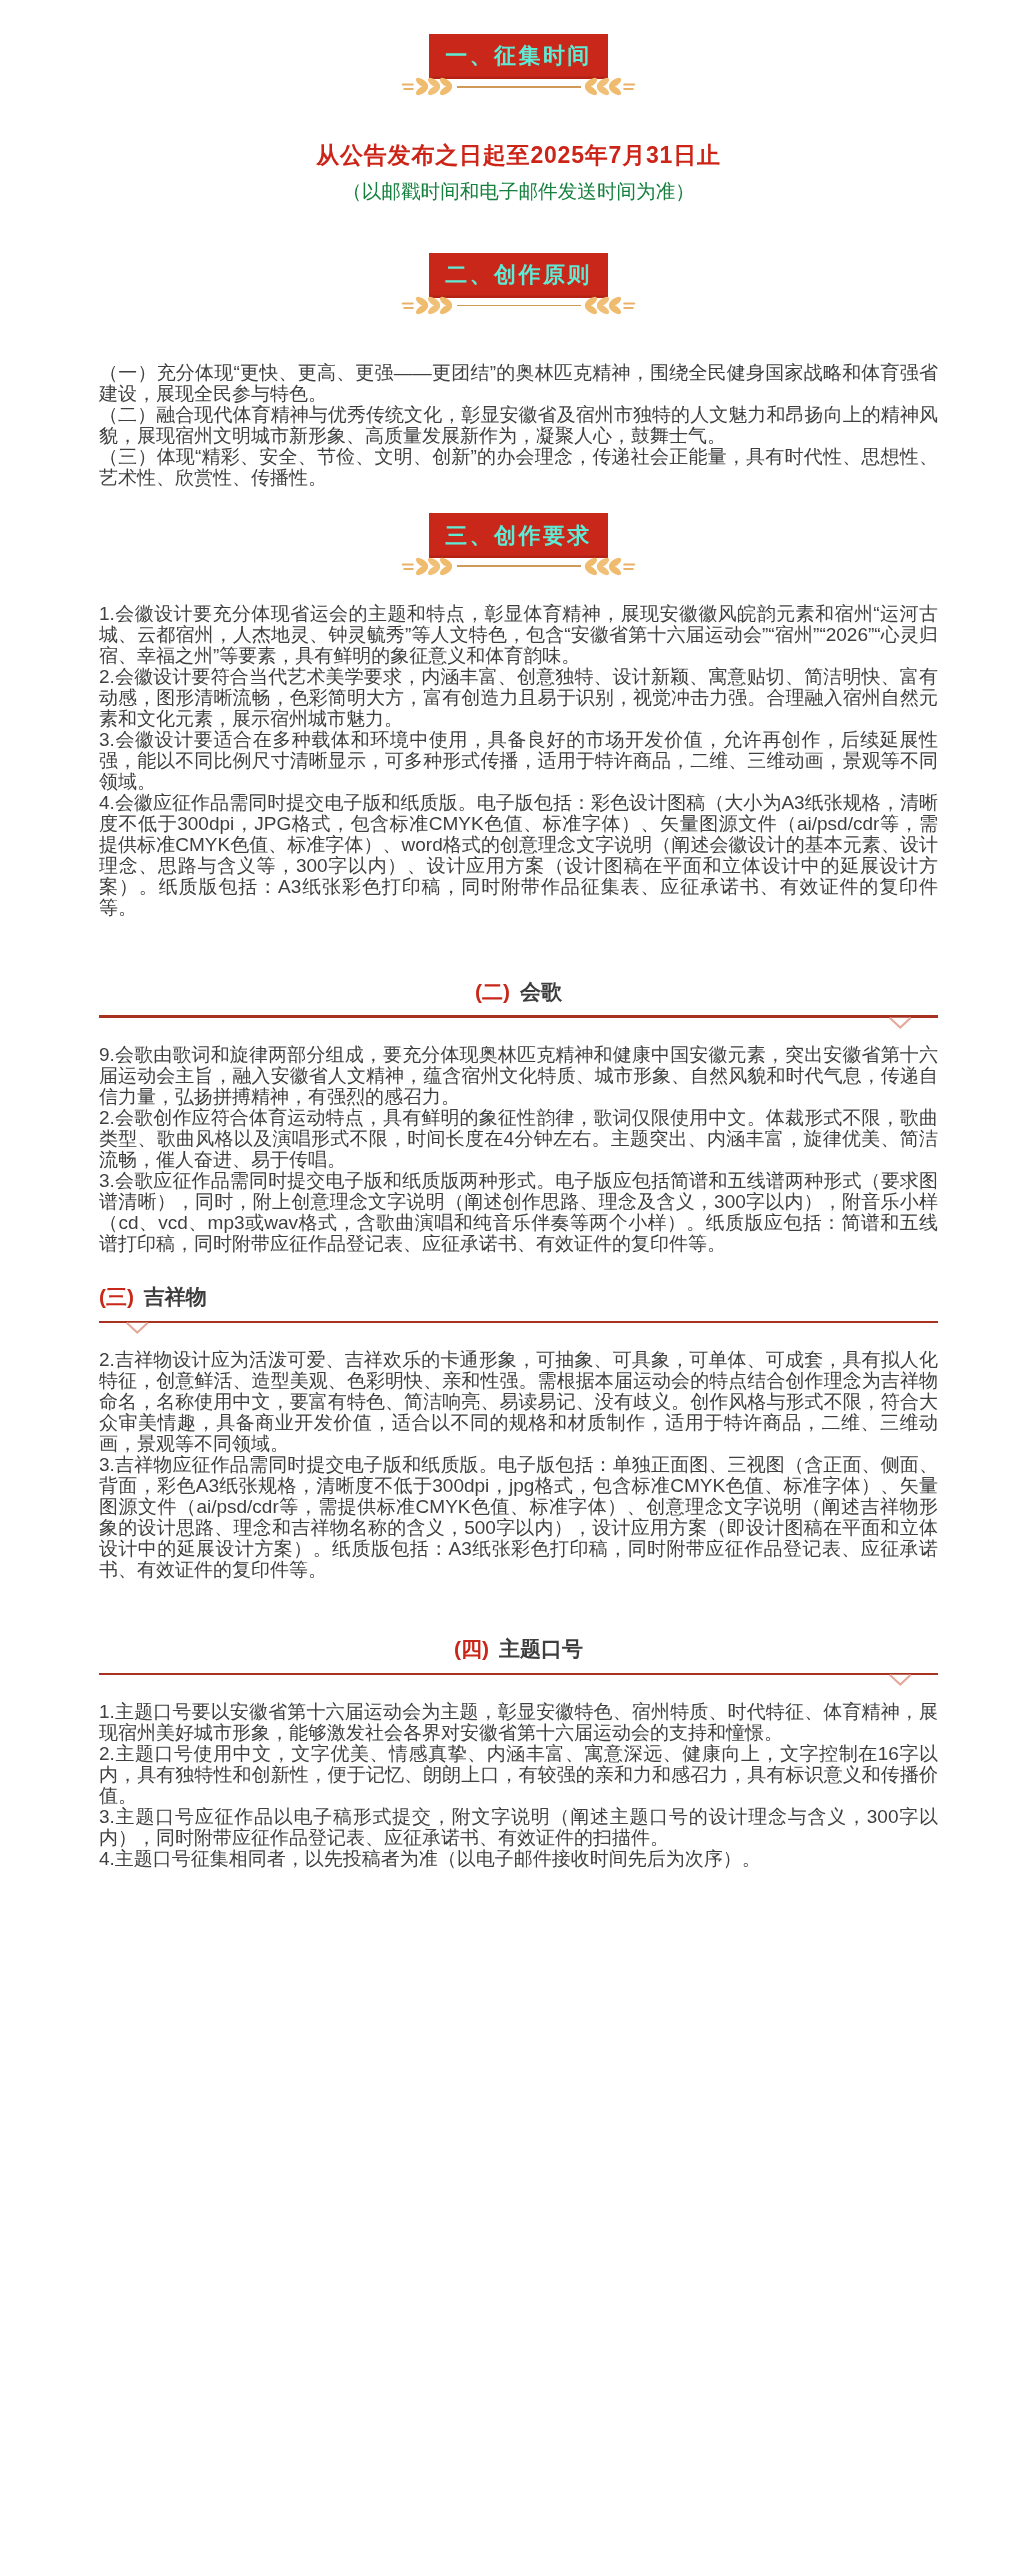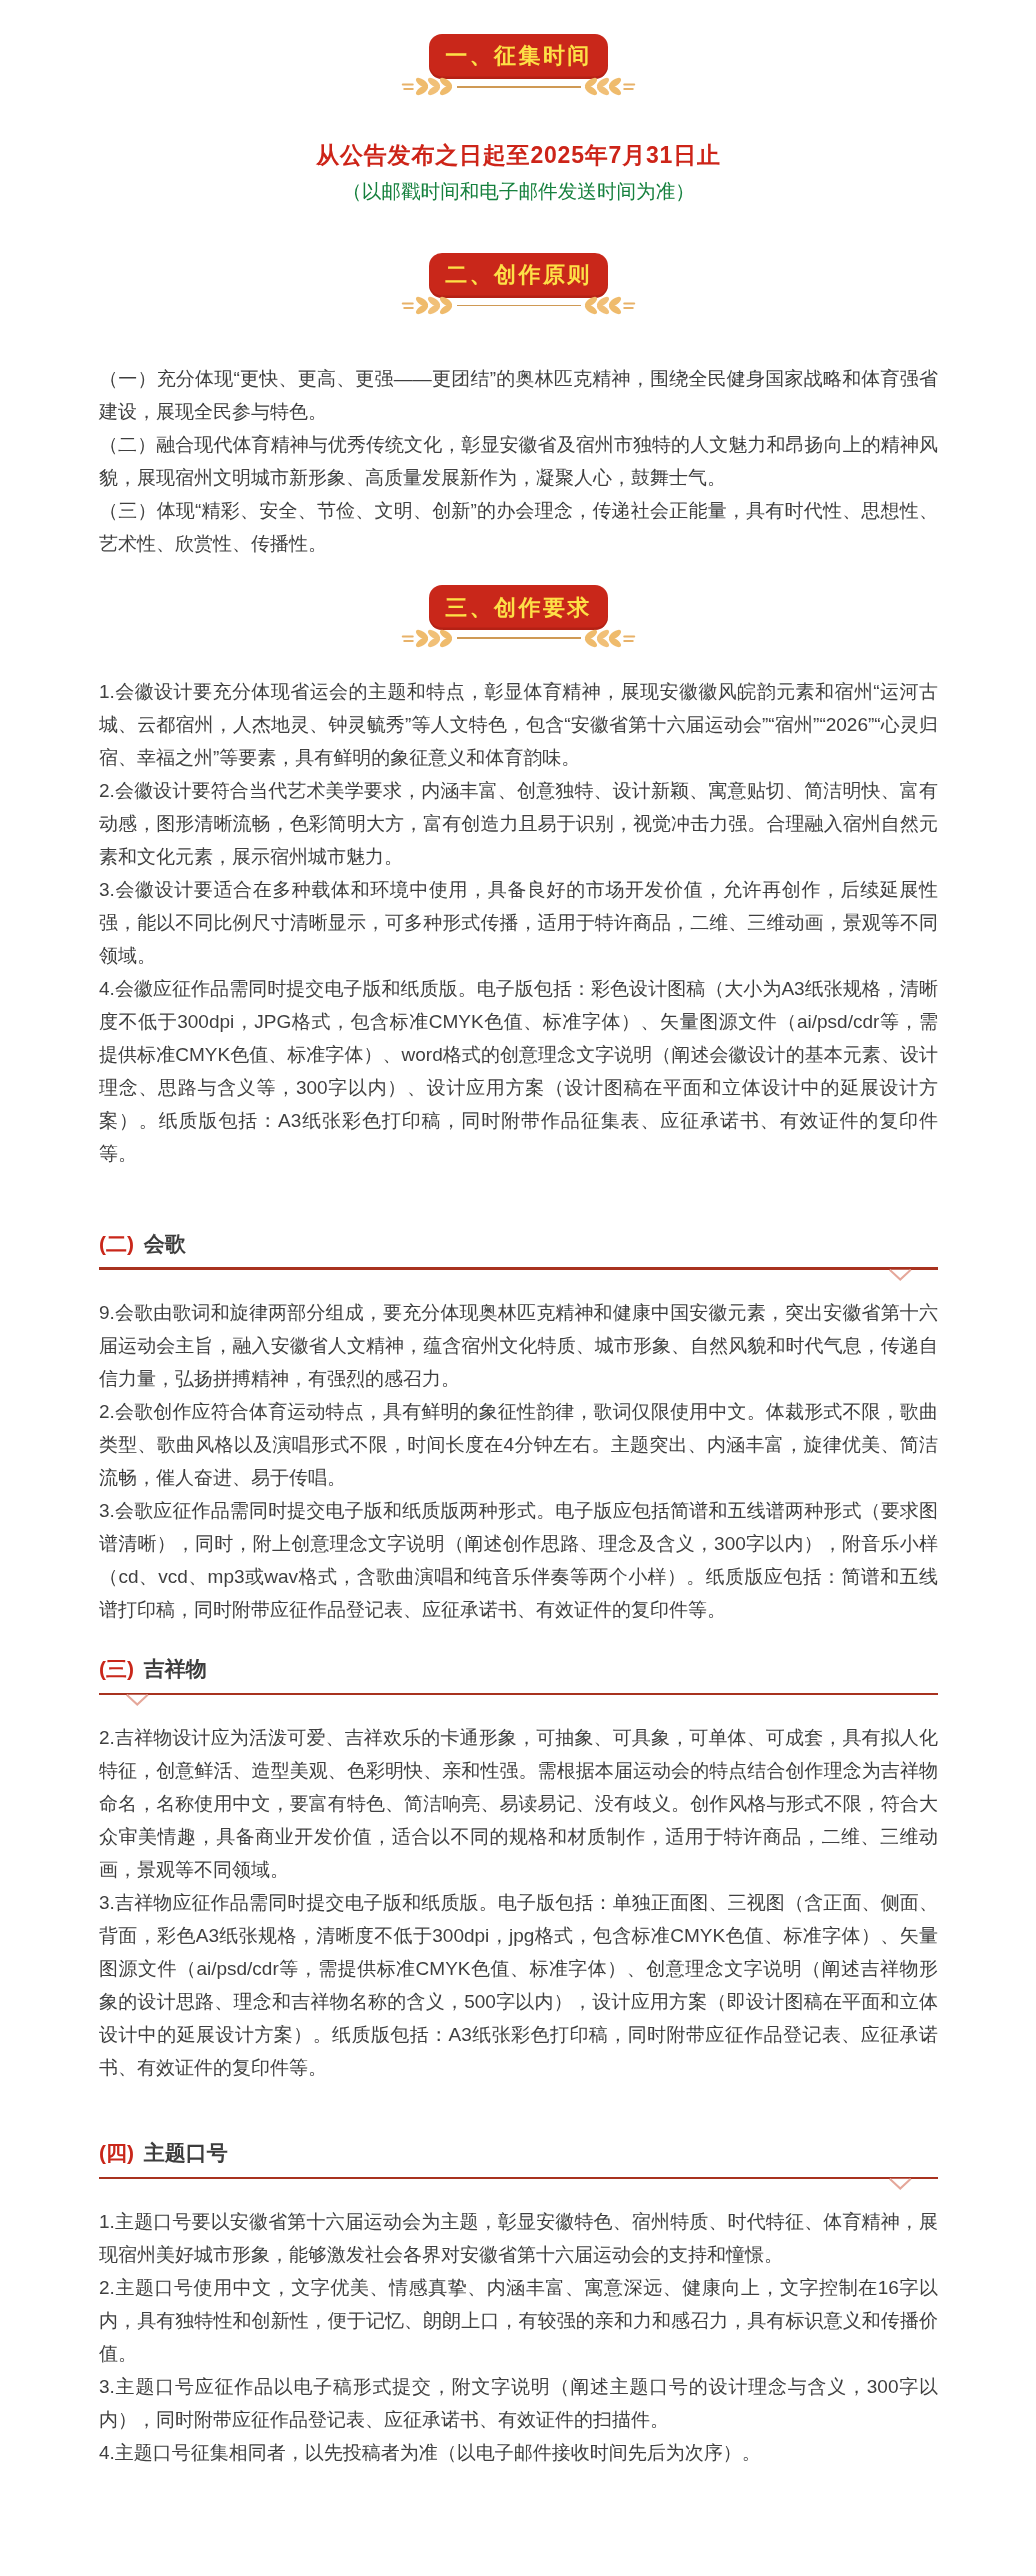--- a/index.html
+++ b/index.html
@@ -12,27 +12,27 @@
   .page{width:1037px;overflow:hidden;background:#ffffff;}
 
   
   .banner-wrap{text-align:center;}
   .banner-wrap.first{margin-top:34px;}
   .banner-wrap.second{margin-top:49px;}
   .banner-wrap.third{margin-top:25px;}
   .banner{
     display:inline-block;
     background:#c9271a;
-    color:#fde047;
+    color:#5eead4;
     font-size:22px;
     font-weight:bold;
     line-height:22px;
     letter-spacing:2.4px;
     padding:11.4px 16.3px;
-    border-radius:13px;
+    border-radius:0;
     box-shadow:inset 0 -2.4px 0 rgba(120,15,8,.25);
   }
   .deco{
     display:flex;align-items:center;justify-content:center;
     height:21px;margin-top:-2.4px;
   }
   .wheat{width:54px;height:21px;display:block;}
   .wheat.flip{transform:scaleX(-1);}
   .deco-line{width:124px;height:1.6px;background:#cf9a55;margin:0 1.6px;}
 
@@ -40,33 +40,33 @@
   .date-line{
     text-align:center;font-size:23px;font-weight:bold;
     color:#cd2418;line-height:24.5px;margin-top:46px;letter-spacing:0.8px;
   }
   .date-note{
     text-align:center;font-size:19.6px;color:#15803d;
     line-height:24.5px;margin-top:11.4px;
   }
 
   
-  .paras{margin:8px 99px;font-size:19px;line-height:33px;text-align:justify;}
+  .paras{margin:8px 99px;font-size:19px;line-height:21px;text-align:justify;}
   .paras p{margin:0;}
   .paras.principles{margin-top:46px;}
   .paras.after-head{margin-top:26px;}
 
   
   .sec-head{margin:0 99px;}
   .sec-head.mt-emblem{margin-top:51px;}
   .sec-head.mt-anthem{margin-top:60px;}
   .sec-head.mt-mascot{margin-top:29px;}
   .sec-head.mt-slogan{margin-top:55px;}
   .sec-head-text{font-size:21px;font-weight:bold;line-height:28px;}
-  .sec-head.right .sec-head-text{text-align:left;}
+  .sec-head.right .sec-head-text{text-align:center;}
   .sec-num{color:#c9271a;margin-right:9.8px;}
   .sec-title{color:#3d3d3d;}
   .sec-line{position:relative;height:2.4px;background:#a8321f;margin-top:9.8px;}
   .notch{position:absolute;top:1.6px;width:24.5px;height:13px;}
   .sec-head.left .notch{left:26px;}
   .sec-head.right .notch{right:26px;}
 </style>
 </head>
 <body>
 

